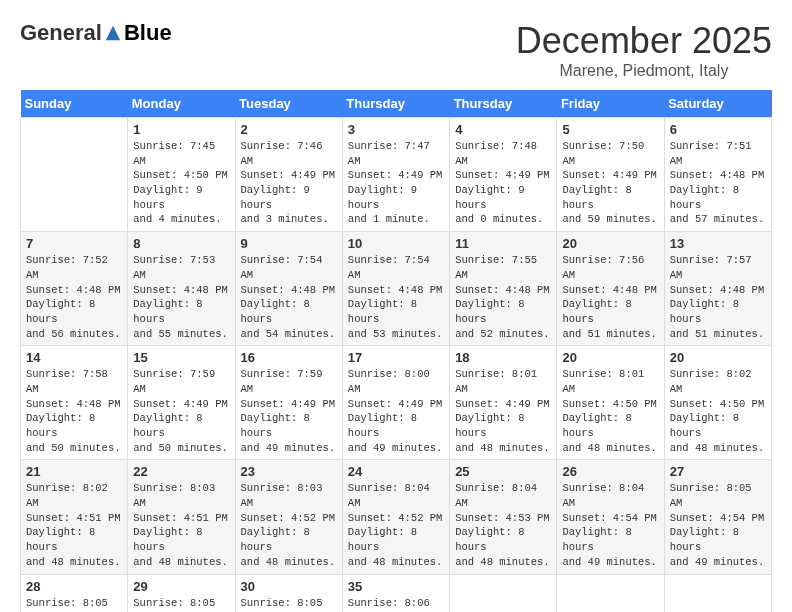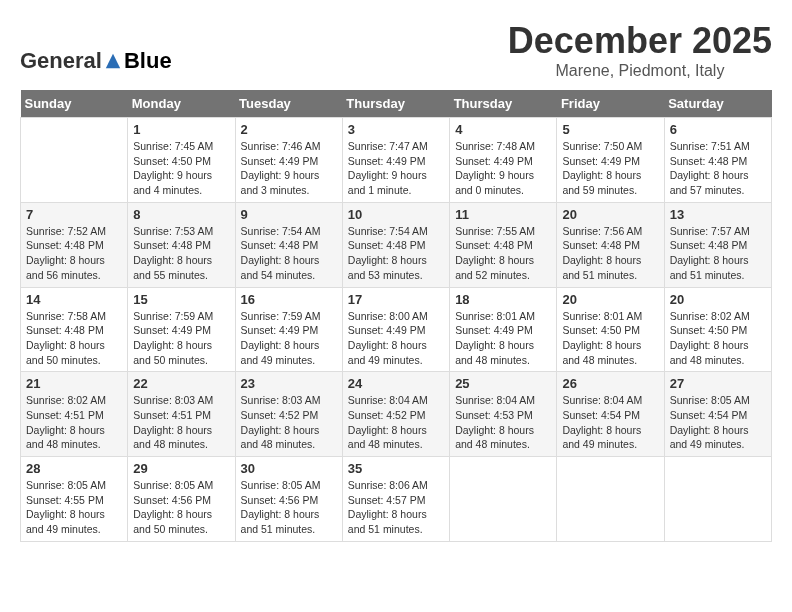--- a/index.html
+++ b/index.html
@@ -13,21 +13,20 @@
     .header {
       display: flex;
       justify-content: space-between;
       align-items: flex-start;
       margin-bottom: 10px;
     }
     .logo {
       display: flex;
       flex-direction: column;
       align-items: flex-start;
-      margin-top: 28px;
     }
     .logo-text {
       display: flex;
       align-items: center;
       font-size: 22px;
       font-weight: bold;
     }
     .logo-general {
       color: #333;
     }
@@ -37,35 +36,35 @@
     .logo-icon {
       width: 18px;
       height: 18px;
       margin: 0 2px;
     }
     .title-block {
       text-align: right;
     }
     .month-title {
       font-size: 36px;
-      font-weight: bold;
+      font-weight: normal;
       color: #333;
     }
     .location {
       font-size: 16px;
       color: #555;
       text-align: center;
     }
     .calendar {
       width: 100%;
       border-collapse: collapse;
       font-size: 11px;
     }
     .calendar th {
-      background-color: #737373;
+      background-color: #3b82f6;
       color: #fff;
       padding: 6px 4px;
       text-align: left;
       font-size: 13px;
       font-weight: bold;
     }
     .calendar td {
       border: 1px solid #ddd;
       vertical-align: top;
       padding: 4px 5px;
@@ -83,20 +82,21 @@
       font-weight: bold;
       font-size: 13px;
       color: #333;
       display: block;
       margin-bottom: 2px;
     }
     .day-info {
       color: #333;
       font-size: 10.5px;
       line-height: 1.4;
+      font-family: Liberation Mono, monospace;
     }
     .empty-cell {
       background: #fff !important;
     }
   </style>
 </head>
 <body>
 
 <div class="header">
   <div class="logo">

